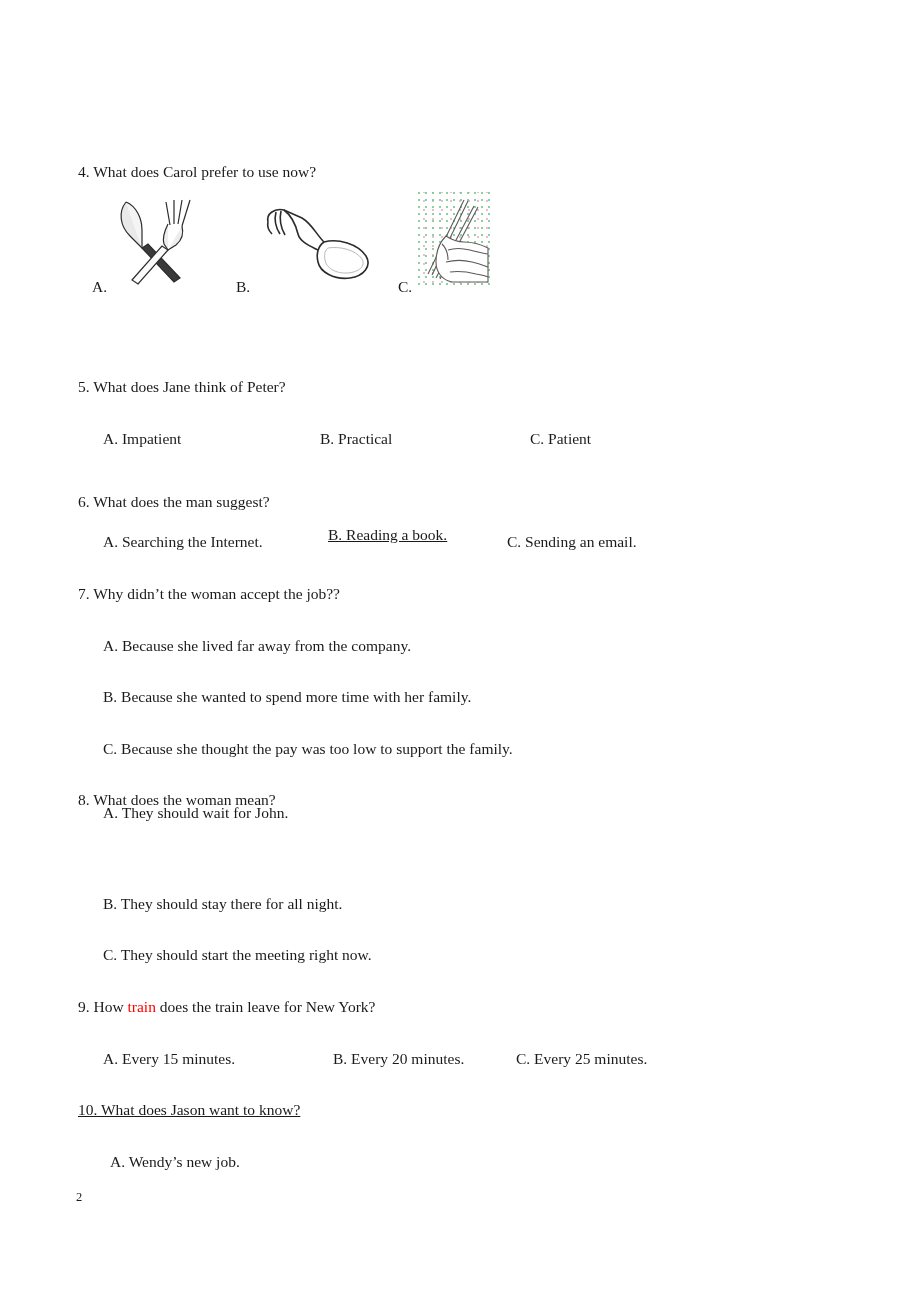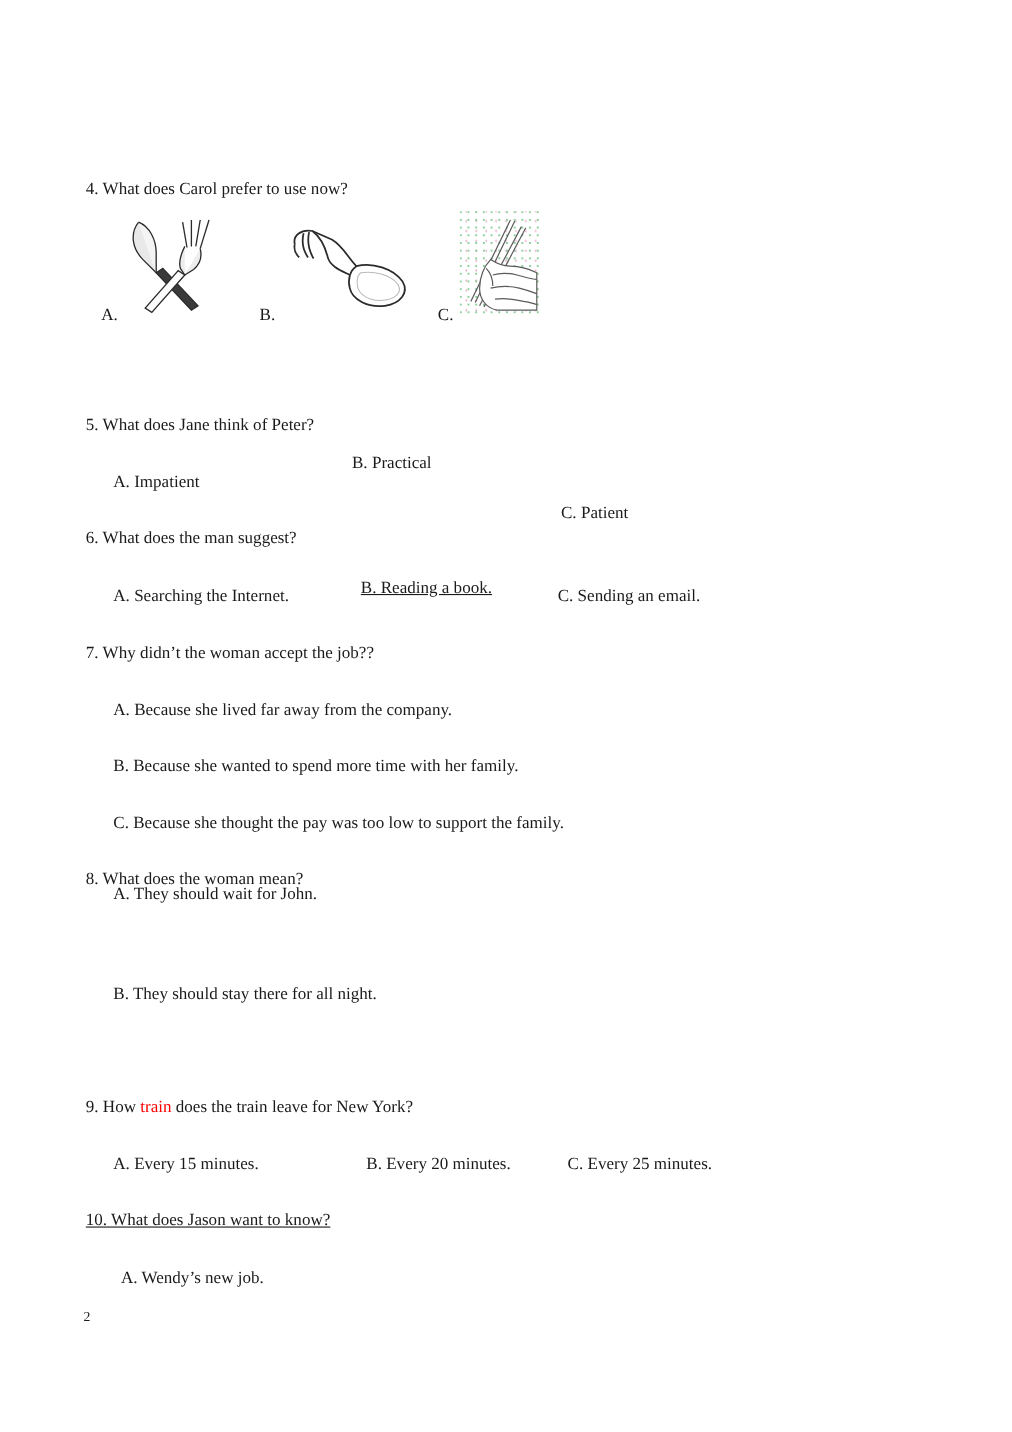--- a/index.html
+++ b/index.html
@@ -172,36 +172,37 @@
             <path d="M32 80 C40 79 50 80 58 82 C64 83 68 84 70 85"></path>
             <path d="M24 52 C28 56 30 62 30 68"></path>
           </g>
         </svg>
       </span>
     </div>
   </div>
 
   <div class="qline" style="left:78px; top:378px;">5. What does Jane think of Peter?</div>
   <div class="opt" style="left:103px; top:430px;">A. Impatient</div>
-  <div class="opt" style="left:320px; top:412px;">B. Practical</div>
-  <div class="opt" style="left:510px; top:430px;margin-top:28px;">C. Patient</div>
-
-  <div class="qline" style="left:78px; top:481px;">6. What does the man suggest?</div>
+  <div class="opt" style="left:320px; top:430px;">B. Practical</div>
+  <div class="opt" style="left:530px; top:430px;">C. Patient</div>
+
+  <div class="qline" style="left:78px; top:493px;">6. What does the man suggest?</div>
   <div class="opt" style="left:103px; top:533px;">A. Searching the Internet.</div>
   <div class="opt" style="left:328px; top:526px;text-decoration:underline;">B. Reading a book.</div>
   <div class="opt" style="left:507px; top:533px;">C. Sending an email.</div>
 
   <div class="qline" style="left:78px; top:585px;">7. Why didn’t the woman accept the job??</div>
   <div class="opt" style="left:103px; top:637px;">A. Because she lived far away from the company.</div>
   <div class="opt" style="left:103px; top:740px;">C. Because she thought the pay was too low to support the family.</div>
   <div class="opt" style="left:103px; top:688px;">B. Because she wanted to spend more time with her family.</div>
 
   <div class="qline" style="left:78px; top:791px;">8. What does the woman mean?</div>
   <div class="opt" style="left:103px; top:804px;">A. They should wait for John.</div>
   <div class="opt" style="left:103px; top:895px;text-align:center;">B. They should stay there for all night.</div>
+  <div class="opt" style="left:103px; top:946px;">C. They should start the meeting right now.</div>
 
   <div class="qline" style="left:78px; top:998px;"><span>9. How </span><span class="highlight-red">train</span><span> does the train leave for New York?</span></div>
   <div class="opt" style="left:103px; top:1050px;">A. Every 15 minutes.</div>
   <div class="opt" style="left:333px; top:1050px;">B. Every 20 minutes.</div>
   <div class="opt" style="left:516px; top:1050px;">C. Every 25 minutes.</div>
 
   <div class="qline" style="left:78px; top:1101px;text-decoration:underline;">10. What does Jason want to know?</div>
   <div class="opt" style="left:110px; top:1153px;">A. Wendy’s new job.</div>
 
   <div class="page-number">2</div>

